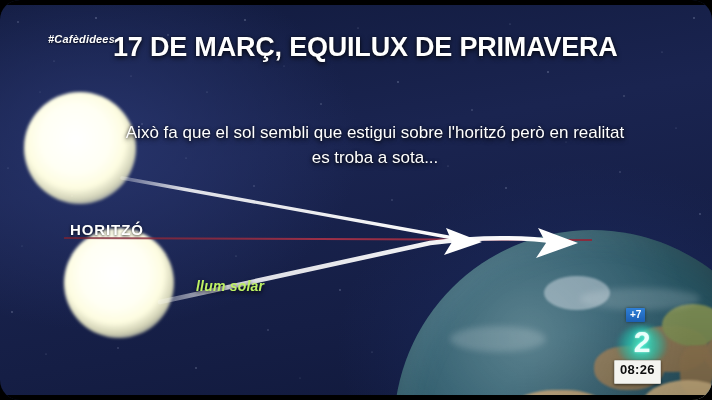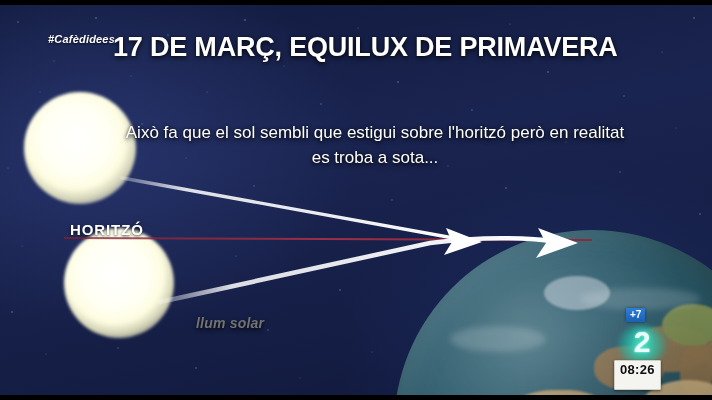--- a/index.html
+++ b/index.html
@@ -13,20 +13,21 @@
     overflow: hidden;
     font-family: "Liberation Sans", sans-serif;
   }
 
   #stage {
     position: relative;
     width: 712px;
     height: 400px;
     overflow: hidden;
     background: #000;
+    border-radius: 20px;
   }
 
   
   .letterbox {
     position: absolute;
     left: 0;
     width: 712px;
     background: #000;
     z-index: 90;
   }
@@ -178,25 +179,24 @@
     letter-spacing: .9px;
     text-shadow: 0 1px 3px rgba(0,0,0,.8);
     z-index: 60;
   }
   #ray-label {
     position: absolute;
     left: 196px; top: 278px;
     font-size: 14px;
     font-weight: bold;
     font-style: italic;
-    color: #737373;
+    color: #bef264;
     letter-spacing: .2px;
     text-shadow: 0 2px 4px rgba(0,0,0,.85);
     z-index: 60;
-    margin-top: 37px;
   }
 
   
   #watermark {
     position: absolute;
     left: 612px; top: 308px;
     width: 74px; height: 80px;
     z-index: 70;
   }
   #badge-plus7 {
@@ -228,21 +228,21 @@
     text-align: center;
     font-size: 30px;
     font-weight: bold;
     line-height: 40px;
     color: #e9fffb;
     text-shadow: 0 0 6px rgba(70,240,215,.95), 0 0 2px rgba(255,255,255,.9);
   }
   #clock {
     position: absolute;
     left: 2px; top: 52px;
-    padding: 1px 5px 12px 5px;
+    padding: 1px 5px 6px 5px;
     background: #f4f4f0;
     color: #0d0d0d;
     font-size: 13px;
     font-weight: bold;
     line-height: 15px;
     letter-spacing: .3px;
     border: 1px solid #cfcfc8;
     border-radius: 1px;
     box-shadow: 0 1px 3px rgba(0,0,0,.55);
   }

